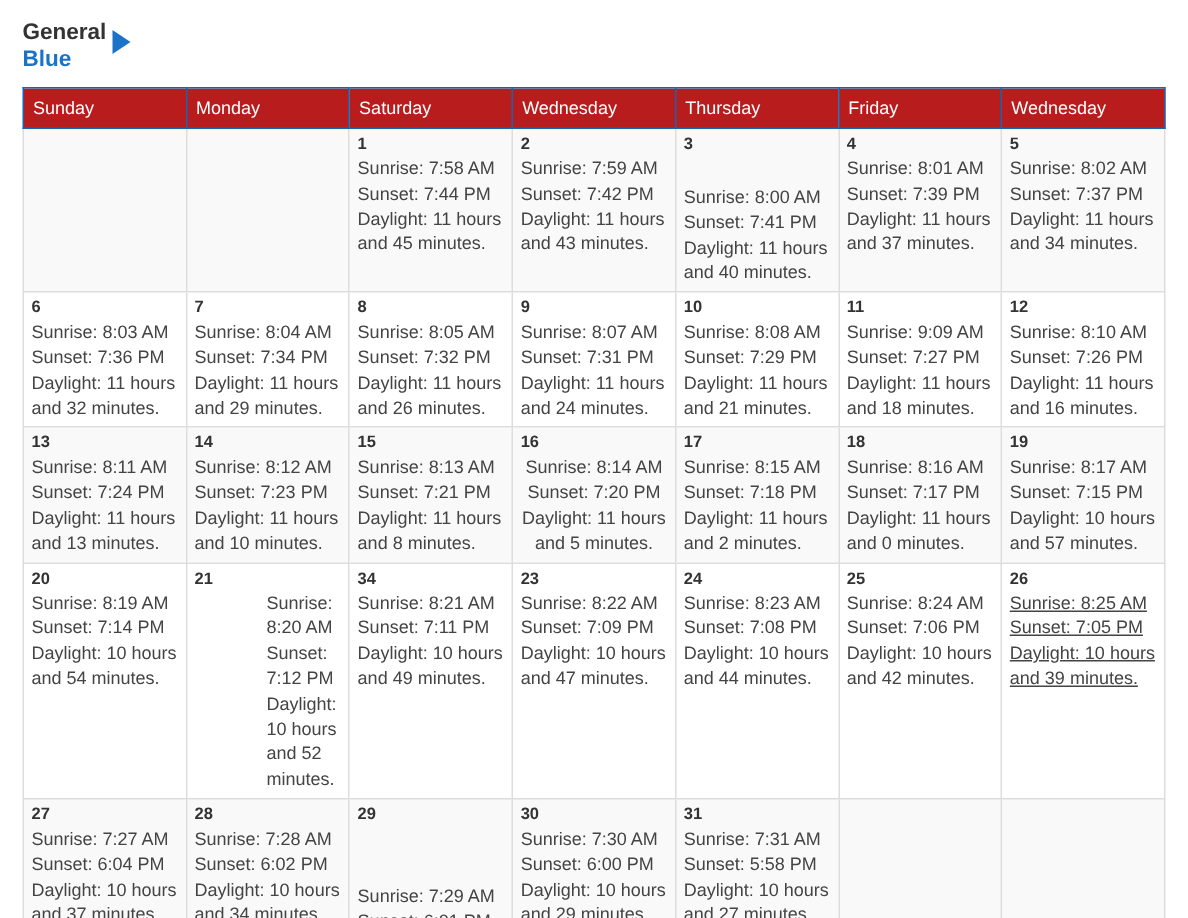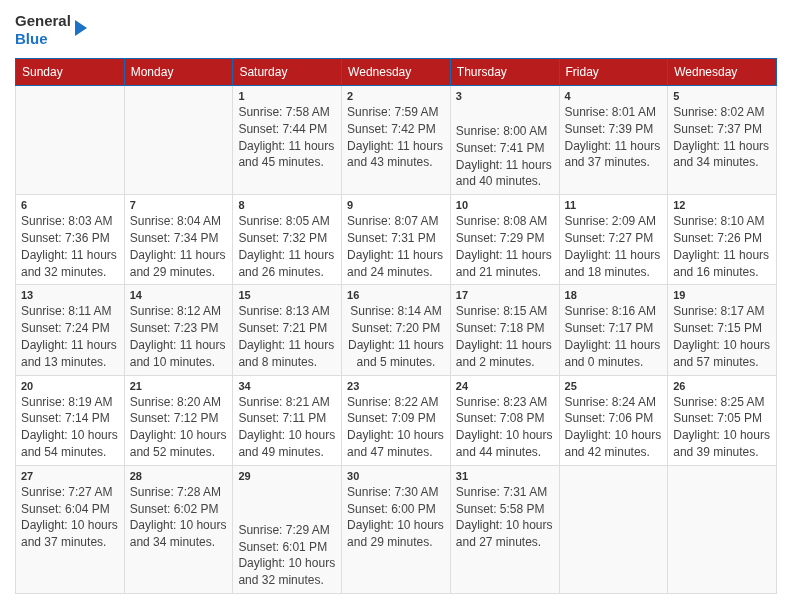--- a/index.html
+++ b/index.html
@@ -172,21 +172,21 @@
 Daylight: 11 hours and 24 minutes.</div>
           </td>
           <td>
             <div class="day-number">10</div>
             <div class="day-info" style="white-space: pre-line;">Sunrise: 8:08 AM
 Sunset: 7:29 PM
 Daylight: 11 hours and 21 minutes.</div>
           </td>
           <td>
             <div class="day-number">11</div>
-            <div class="day-info" style="white-space: pre-line;">Sunrise: 2:09 AM
+            <div class="day-info" style="white-space: pre-line;">Sunrise: 9:09 AM
 Sunset: 7:27 PM
 Daylight: 11 hours and 18 minutes.</div>
           </td>
           <td>
             <div class="day-number">12</div>
             <div class="day-info" style="white-space: pre-line;">Sunrise: 8:10 AM
 Sunset: 7:26 PM
 Daylight: 11 hours and 16 minutes.</div>
           </td>
         </tr>
@@ -236,21 +236,21 @@
         </tr>
         <tr>
           <td>
             <div class="day-number">20</div>
             <div class="day-info" style="white-space: pre-line;">Sunrise: 8:19 AM
 Sunset: 7:14 PM
 Daylight: 10 hours and 54 minutes.</div>
           </td>
           <td>
             <div class="day-number">21</div>
-            <div class="day-info" style="white-space: pre-line;">Sunrise: 8:20 AM
+            <div class="day-info" style="white-space: pre-line; margin-left: 48px;">Sunrise: 8:20 AM
 Sunset: 7:12 PM
 Daylight: 10 hours and 52 minutes.</div>
           </td>
           <td>
             <div class="day-number">34</div>
             <div class="day-info" style="white-space: pre-line;">Sunrise: 8:21 AM
 Sunset: 7:11 PM
 Daylight: 10 hours and 49 minutes.</div>
           </td>
           <td>
@@ -266,21 +266,21 @@
 Daylight: 10 hours and 44 minutes.</div>
           </td>
           <td>
             <div class="day-number">25</div>
             <div class="day-info" style="white-space: pre-line;">Sunrise: 8:24 AM
 Sunset: 7:06 PM
 Daylight: 10 hours and 42 minutes.</div>
           </td>
           <td>
             <div class="day-number">26</div>
-            <div class="day-info" style="white-space: pre-line;">Sunrise: 8:25 AM
+            <div class="day-info" style="white-space: pre-line; text-decoration: underline;">Sunrise: 8:25 AM
 Sunset: 7:05 PM
 Daylight: 10 hours and 39 minutes.</div>
           </td>
         </tr>
         <tr>
           <td>
             <div class="day-number">27</div>
             <div class="day-info" style="white-space: pre-line;">Sunrise: 7:27 AM
 Sunset: 6:04 PM
 Daylight: 10 hours and 37 minutes.</div>

